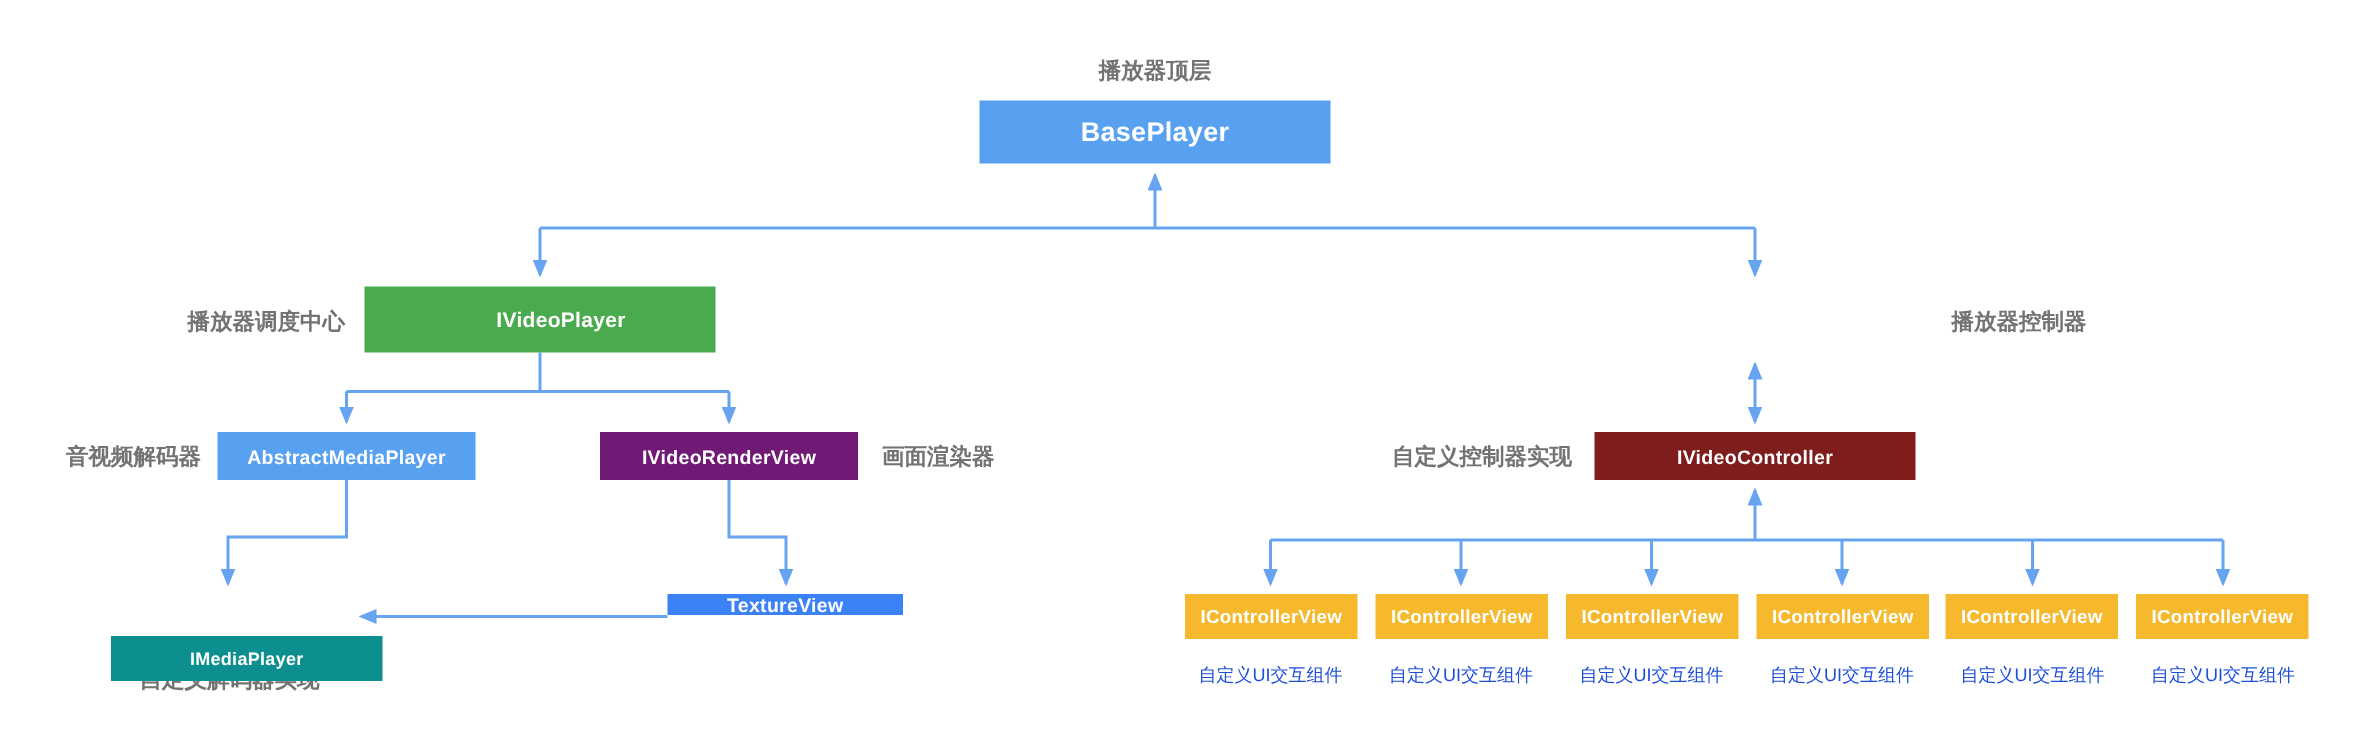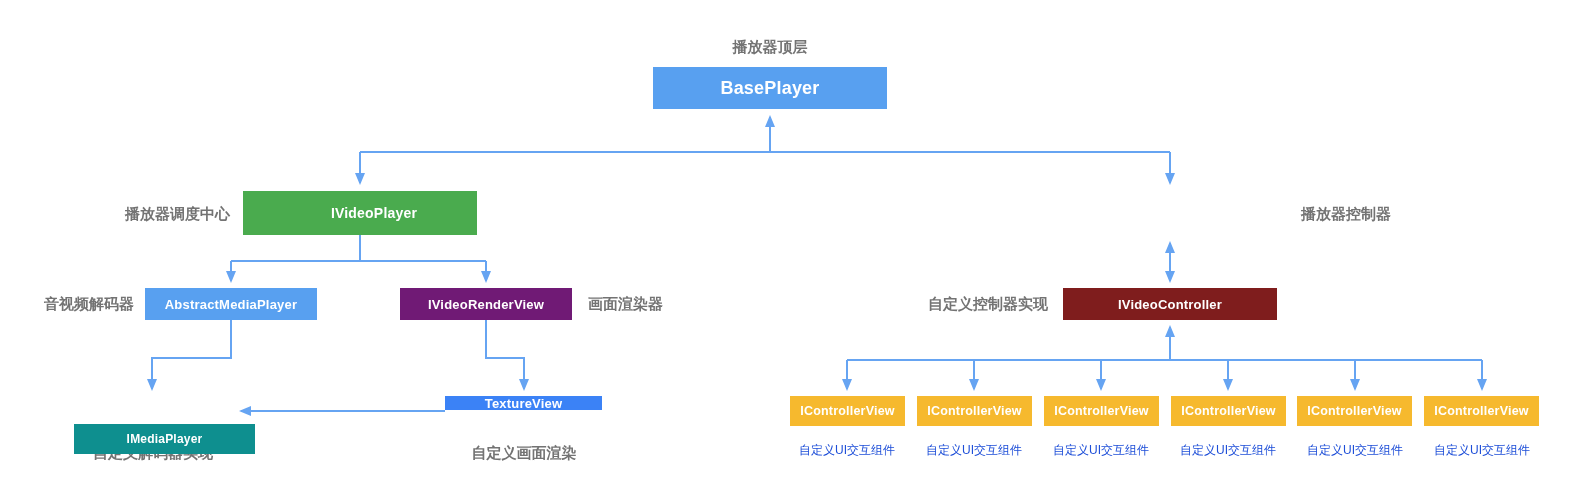--- a/index.html
+++ b/index.html
@@ -60,21 +60,20 @@
     </g>
   </svg>
 
   <div class="note ta-c" style="left:653px;top:38px;width:234px;">播放器顶层</div>
   <div class="note ta-r" style="left:85px;top:205px;width:145px;">播放器调度中心</div>
   <div class="note ta-r" style="left:28px;top:295px;width:106px;">音视频解码器</div>
   <div class="note ta-l" style="left:588px;top:295px;width:120px;">画面渲染器</div>
   <div class="note ta-l" style="left:1301px;top:205px;width:130px;">播放器控制器</div>
   <div class="note ta-r" style="left:920px;top:295px;width:128px;">自定义控制器实现</div>
   <div class="note ta-c" style="left:73px;top:444px;width:160px;">自定义解码器实现</div>
-  <div class="note ta-c" style="left:434px;top:444px;width:180px;">自定义画面渲染</div>
 
   <div class="node" style="left: 653px; top: 67px; width: 234px; height: 42px; font-size: 18px; background: rgb(88, 160, 240);">BasePlayer</div>
   <div class="node" style="left: 243px; top: 191px; width: 234px; height: 44px; font-size: 14px; background: rgb(74, 171, 78); padding-left: 28px;">IVideoPlayer</div>
   <div class="node" style="left: 145px; top: 288px; width: 172px; height: 32px; font-size: 13px; background: rgb(88, 160, 240);">AbstractMediaPlayer</div>
   <div class="node" style="left: 400px; top: 288px; width: 172px; height: 32px; font-size: 13px; background: #701a75;">IVideoRenderView</div>
   <div class="node" style="left: 1063px; top: 288px; width: 214px; height: 32px; font-size: 13px; background: #7f1d1d;">IVideoController</div>
   <div class="node" style="left: 74px; top: 396px; width: 181px; height: 30px; font-size: 12px; background: rgb(14, 143, 143); margin-top: 28px;">IMediaPlayer</div>
   <div class="node" style="left: 445px; top: 396px; width: 157px; height: 14px; font-size: 13px; background: #3b82f6;">TextureView</div>
 
   <div class="node" style="left: 790px; top: 396px; width: 115px; height: 30px; font-size: 12.5px; background: rgb(246, 185, 46);">IControllerView</div>

